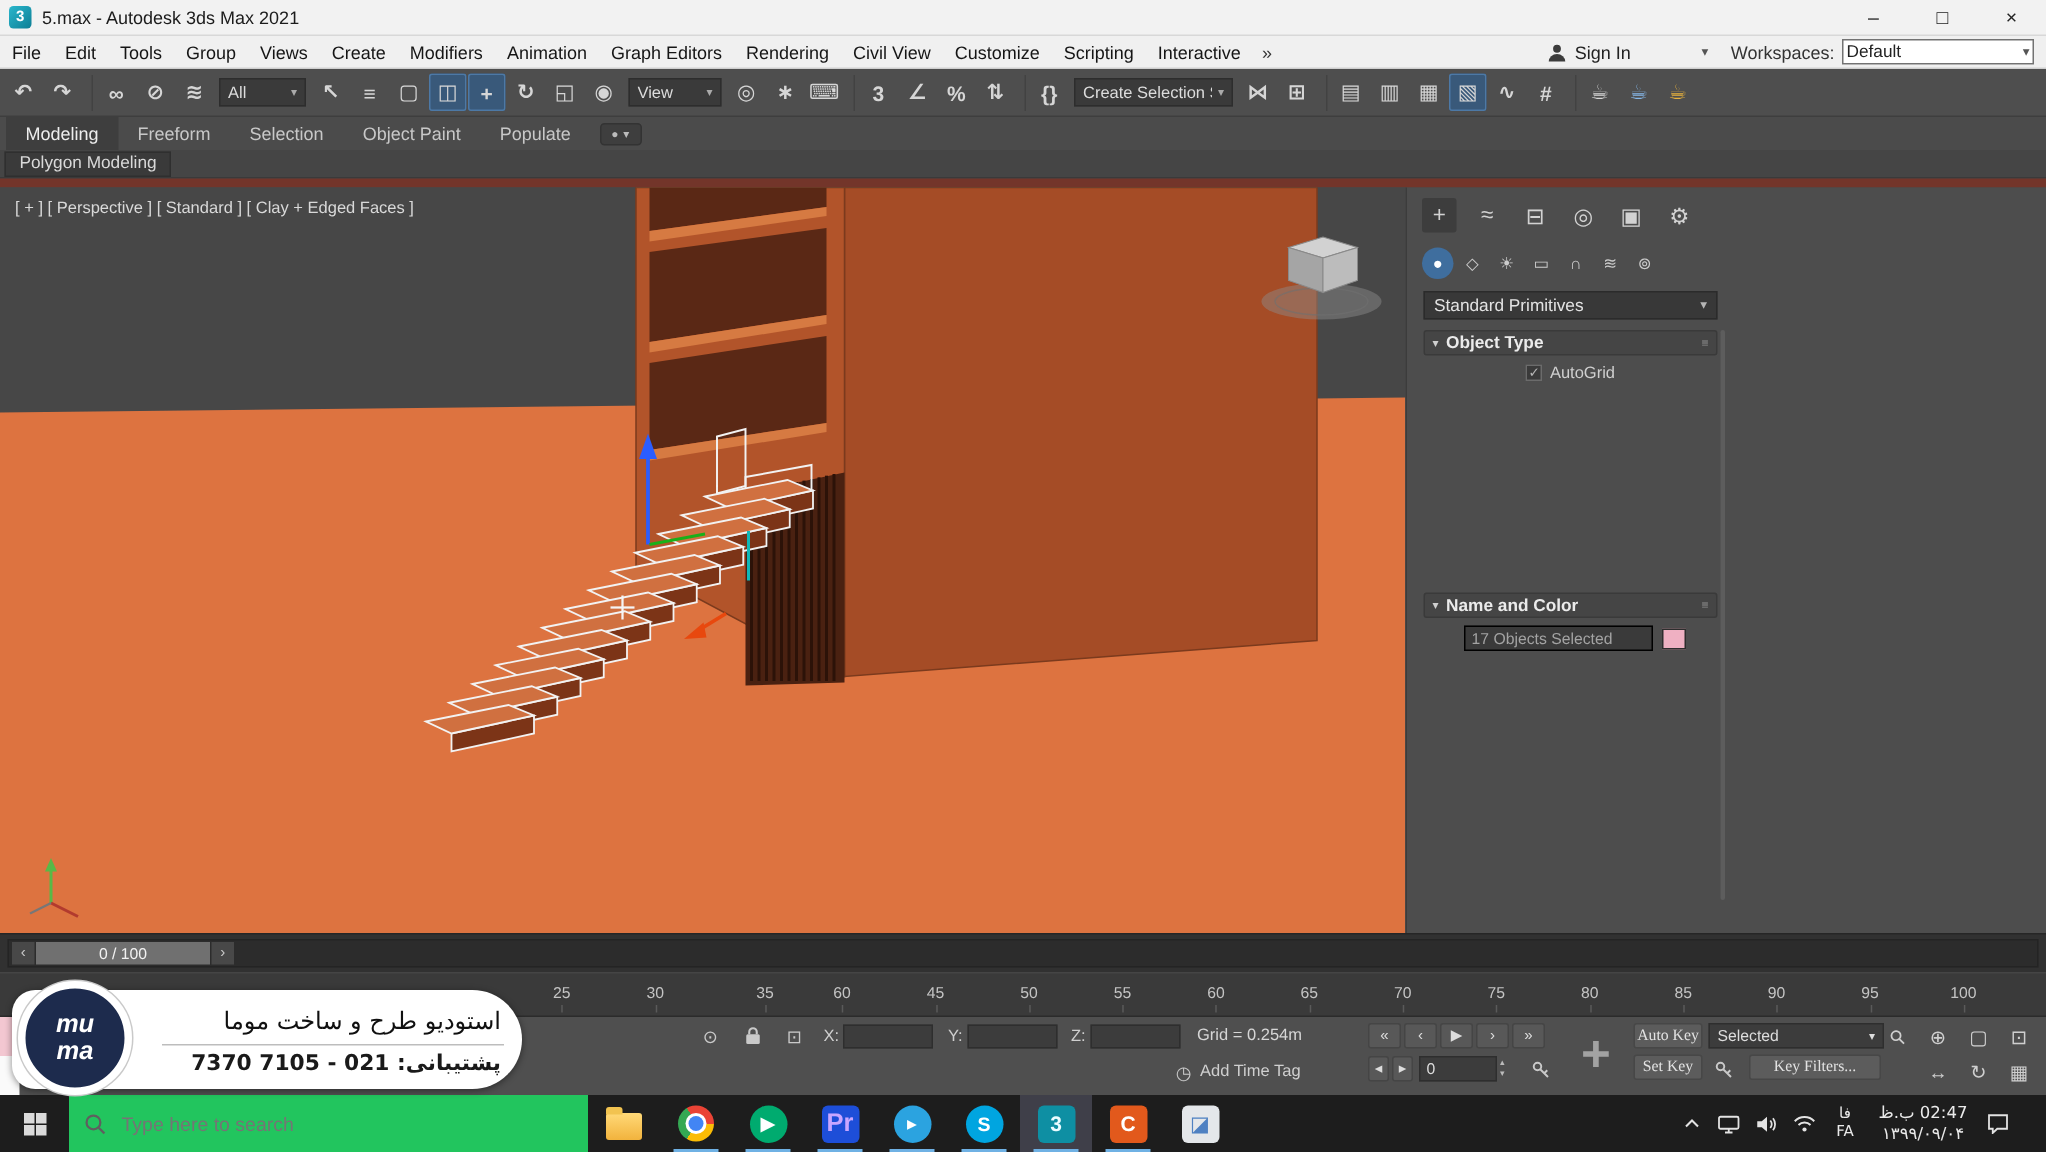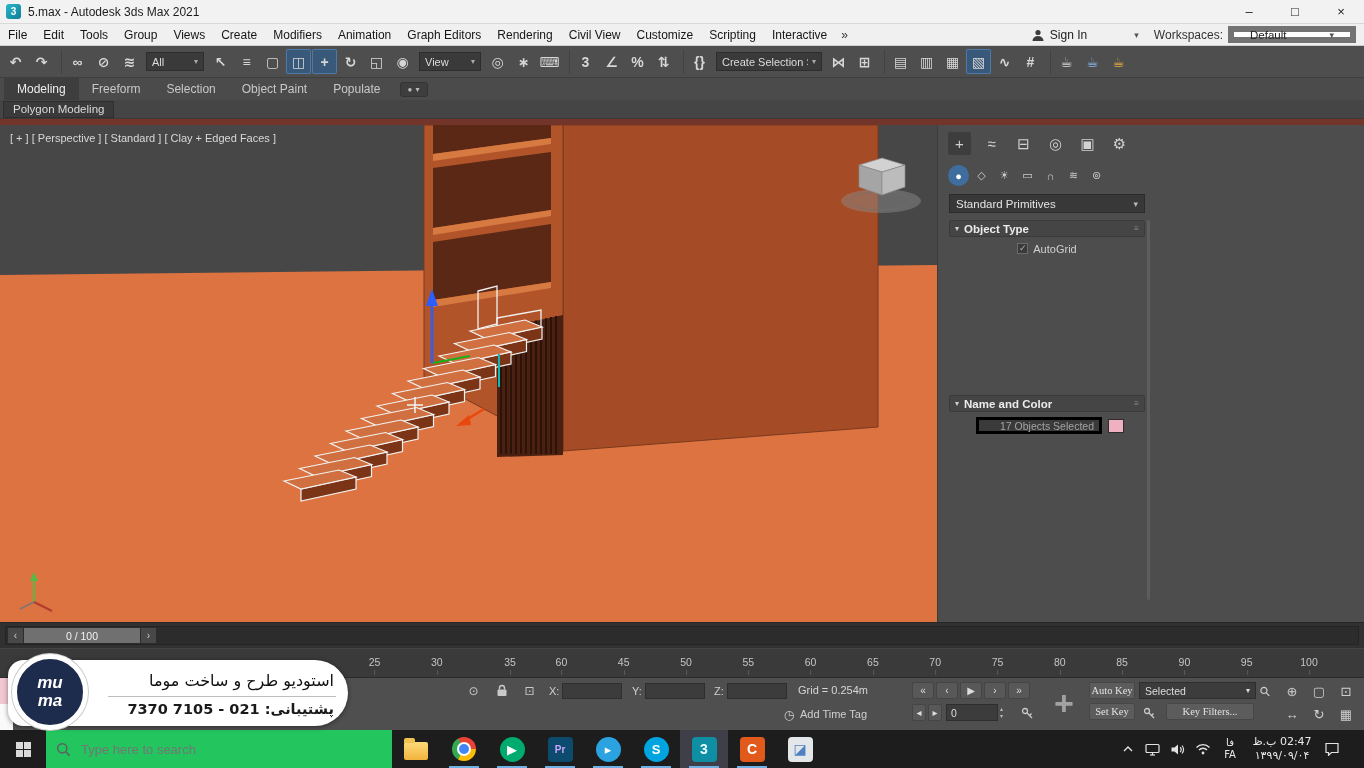--- a/index.html
+++ b/index.html
@@ -21,21 +21,21 @@
   #menubar{position:absolute;left:0;top:24px;width:100%;height:22px;background:#f0f0f0;
     display:flex;align-items:center;font-size:12px;color:#151515;border-bottom:1px solid #cfcfcf;}
   #menu-items{display:flex;height:100%;}
   .menu-item{padding:0 8px;display:flex;align-items:center;white-space:nowrap;}
   #menu-overflow{padding:0 6px;color:#333;}
   #signin-box{display:flex;align-items:center;gap:5px;margin-left:10px;width:118px;height:18px;
     padding:0 5px;color:#222;}
   #signin-box .arr{margin-left:auto;font-size:9px;color:#555;}
   #workspaces-label{margin-left:10px;color:#333;white-space:nowrap;}
   #workspace-combo{margin-left:5px;margin-right:8px;width:128px;height:17px;background:#fff;
-    border:6px solid #737373;display:flex;align-items:center;padding:0 16px;font-size:11.5px;color:#222;}
+    border:1px solid #737373;display:flex;align-items:center;padding:0 2px;font-size:11.5px;color:#222;}
   #workspace-combo .arr{margin-left:auto;font-size:9px;color:#555;}
 
   
   #toolbar{position:absolute;left:0;top:46px;width:100%;height:32px;background:#4e4e4e;
     display:flex;align-items:center;padding:0 3px;border-bottom:1px solid #3e3e3e;}
   #toolbar-items{display:flex;align-items:center;gap:1px;width:100%;}
   .tb-icon{min-width:25px;height:25px;display:flex;align-items:center;justify-content:center;
     color:#d6d6d6;font-size:14px;border-radius:2px;font-weight:bold;}
   .tb-icon.on{background:#39597a;box-shadow:inset 0 0 0 1px #4d79a6;}
   .tb-sep{width:5px;height:24px;border-right:1px solid #424242;margin:0 2px;}
@@ -86,22 +86,22 @@
   #autogrid-row{position:absolute;left:11px;top:116px;width:196px;height:15px;display:flex;
     align-items:center;justify-content:center;gap:5px;}
   .cbx{width:11px;height:11px;background:#3a3a3a;border:1px solid #6b6b6b;display:flex;
     align-items:center;justify-content:center;font-size:9px;color:#b5b5b5;line-height:1;}
   #autogrid-label{font-size:11px;color:#cfcfcf;}
   #prim-grid{position:absolute;left:30px;top:135px;display:grid;grid-template-columns:74px 74px;gap:5px 8px;}
   .prim-btn{height:16px;background:#5a5a5a;border:1px solid #4a4a4a;border-radius:3px;color:#e8e8e8;
     font-size:10.5px;display:flex;align-items:center;justify-content:center;}
   .prim-btn.hidden{visibility:hidden;}
   #name-row{position:absolute;left:38px;top:292px;display:flex;gap:6px;align-items:center;}
-  #name-field{width:126px;height:17px;background:#3a3a3a;border:3px solid #000000;color:#a3a3a3;
-    font-size:10.5px;display:flex;align-items:center;padding:0 21px;white-space:nowrap;}
+  #name-field{width:126px;height:17px;background:#3a3a3a;border:1px solid #000000;color:#a3a3a3;
+    font-size:10.5px;display:flex;align-items:center;padding:0 4px;white-space:nowrap;}
   #color-swatch{width:16px;height:14px;border:1px solid #2d2d2d;}
   #cp-scrollbar{position:absolute;left:209px;top:95px;width:3px;height:380px;background:#5d5d5d;border-radius:2px;}
 
   
   #timeslider{position:absolute;left:0;top:622px;width:100%;height:26px;background:#313131;
     border-top:1px solid #262626;display:flex;align-items:center;}
   #ts-track{flex:1;height:19px;margin:0 5px;background:#2c2c2c;border:1px solid #242424;
     display:flex;align-items:center;padding:1px;}
   .ts-btn{width:15px;height:15px;background:#484848;color:#c9c9c9;font-size:10px;display:flex;
     align-items:center;justify-content:center;margin:0 1px;}
@@ -587,21 +587,21 @@
         <div class="app">
           <div class="ic-folder"></div>
         </div>
         <div class="app run">
           <div class="ic-chrome"></div>
         </div>
         <div class="app run">
           <div class="ic circ" style="background: rgb(0, 171, 111); color: rgb(255, 255, 255);">▶</div>
         </div>
         <div class="app run">
-          <div class="ic sq" style="background: #0c4a6e; color: rgb(201, 166, 255); font-size: 10px;">Pr</div>
+          <div class="ic sq" style="background: #1d4ed8; color: rgb(201, 166, 255); font-size: 17px;">Pr</div>
         </div>
         <div class="app run">
           <div class="ic circ" style="background: rgb(43, 163, 224); color: rgb(255, 255, 255);">▸</div>
         </div>
         <div class="app run">
           <div class="ic circ" style="background: rgb(0, 165, 224); color: rgb(255, 255, 255);">S</div>
         </div>
         <div class="app run active">
           <div class="ic sq" style="background: rgb(14, 143, 163); color: rgb(234, 252, 255);">3</div>
         </div>

